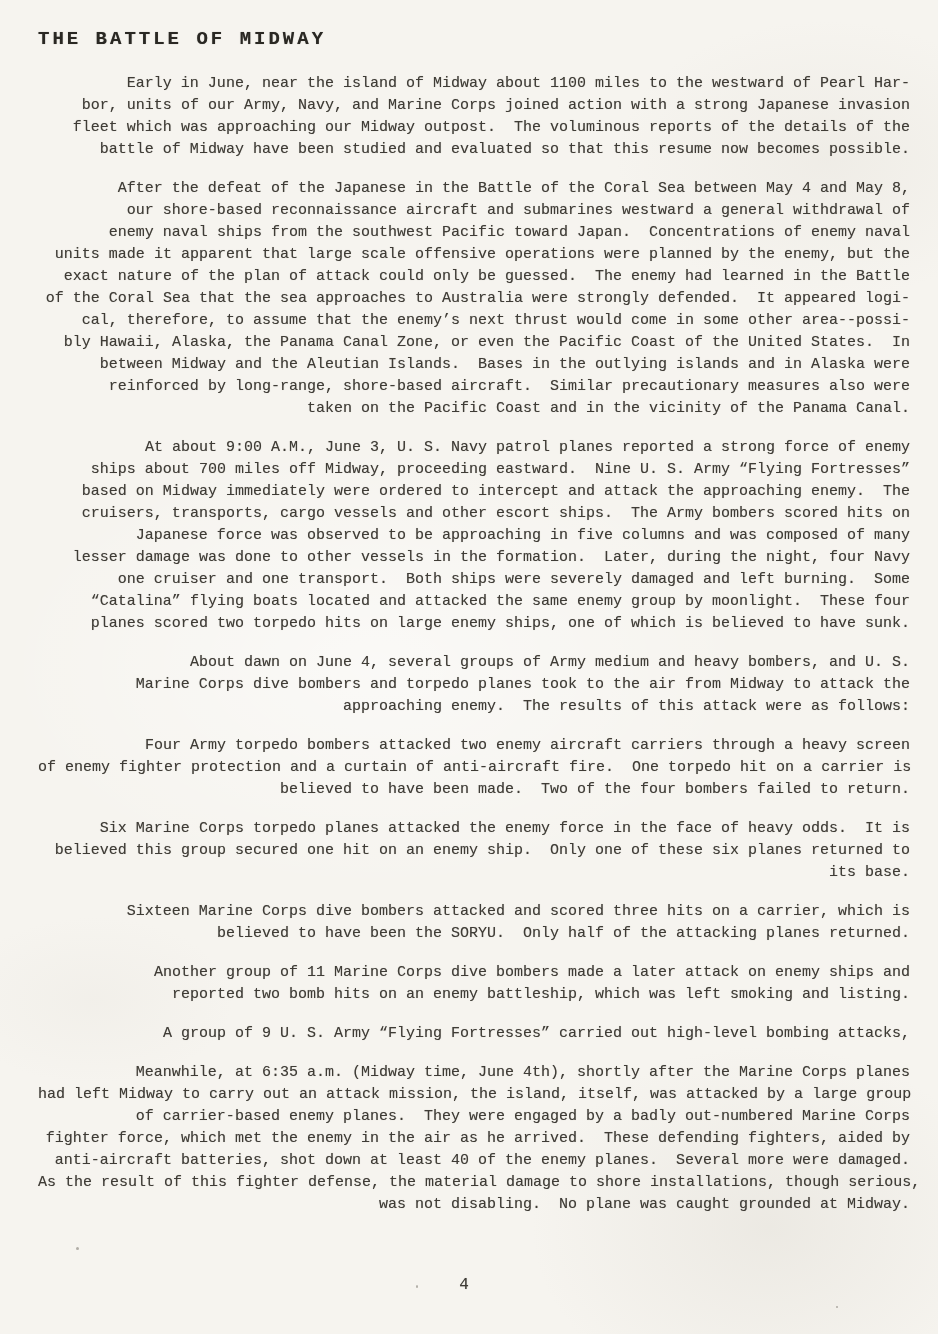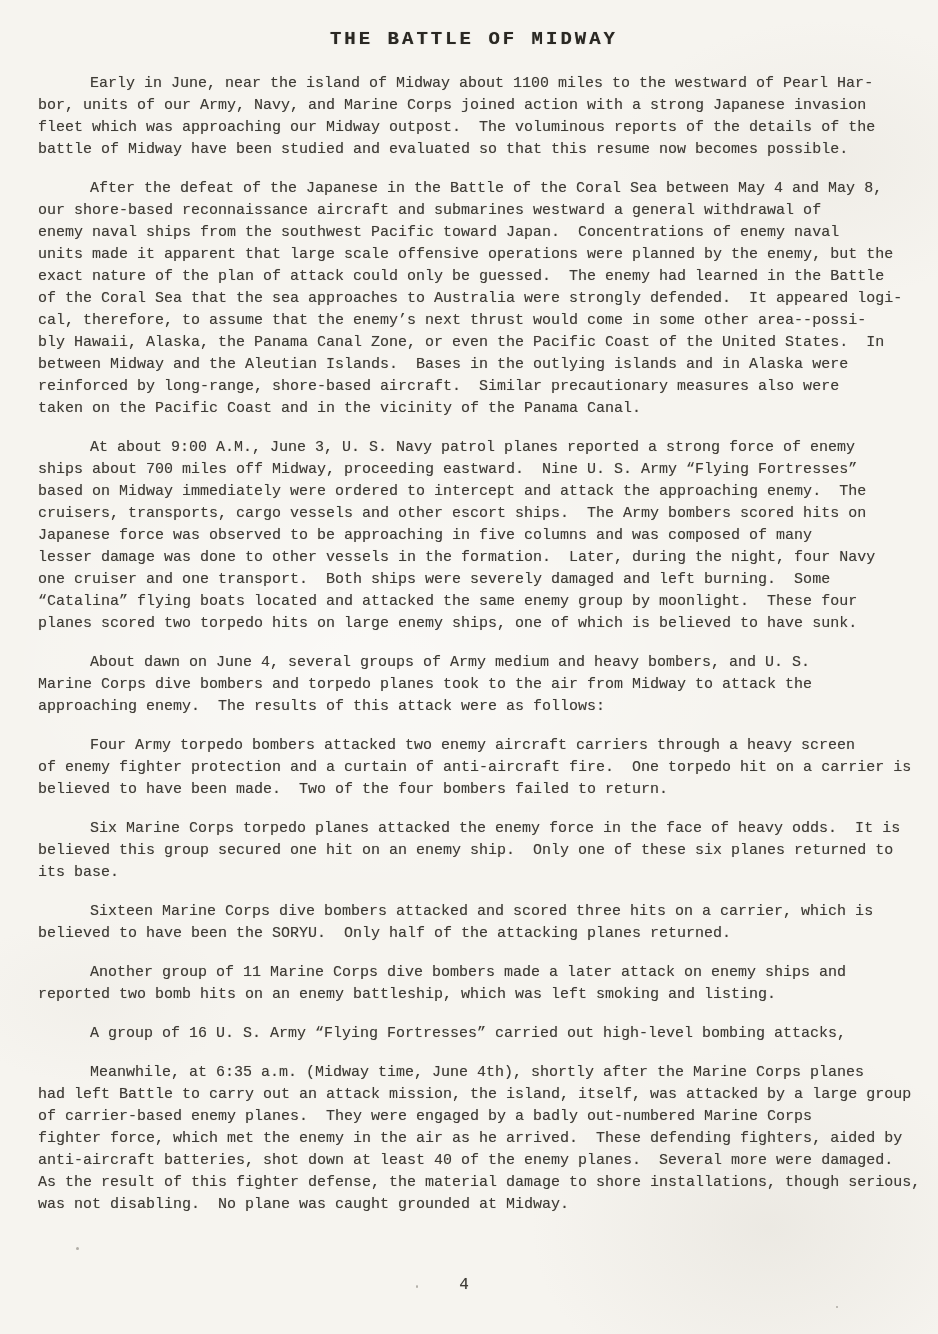--- a/index.html
+++ b/index.html
@@ -28,36 +28,37 @@
       radial-gradient(ellipse 300px 200px at 88% 12%, rgba(208,203,192,0.18), transparent 70%),
       radial-gradient(ellipse 340px 260px at 82% 92%, rgba(200,195,184,0.22), transparent 70%),
       radial-gradient(ellipse 500px 300px at 40% 50%, rgba(255,255,255,0.5), transparent 75%),
       radial-gradient(ellipse 200px 120px at 10% 75%, rgba(210,206,196,0.12), transparent 70%);
   }
   .title {
     font-size: 19px;
     font-weight: bold;
     letter-spacing: 3px;
     line-height: 22px;
-    text-align: center;
+    text-align: left;
     color: var(--title-ink);
     margin-bottom: 23px;
     text-shadow: 0 0 0.8px rgba(42,40,35,0.55);
   }
   .doc-body {
     color: var(--ink);
     font-size: 15px;
     line-height: 22px;
   }
   .para {
     margin-bottom: 17px;
   }
   .line {
     white-space: pre;
     text-shadow: 0 0 0.7px rgba(63,60,54,0.45);
+    text-align: right;
   }
   .para .line:first-child {
     text-indent: 52px;
   }
   .page-number {
     position: absolute;
     left: 0;
     right: 10px;
     top: 1276px;
     text-align: center;
@@ -128,25 +129,25 @@
       </div>
       <div class="para">
         <div class="line">Sixteen Marine Corps dive bombers attacked and scored three hits on a carrier, which is</div>
         <div class="line">believed to have been the SORYU.  Only half of the attacking planes returned.</div>
       </div>
       <div class="para">
         <div class="line">Another group of 11 Marine Corps dive bombers made a later attack on enemy ships and</div>
         <div class="line">reported two bomb hits on an enemy battleship, which was left smoking and listing.</div>
       </div>
       <div class="para">
-        <div class="line">A group of 16 U. S. Army “Flying Fortresses” carried out high-level bombing attacks,</div>
+        <div class="line">A group of 9 U. S. Army “Flying Fortresses” carried out high-level bombing attacks,</div>
       </div>
       <div class="para">
         <div class="line">Meanwhile, at 6:35 a.m. (Midway time, June 4th), shortly after the Marine Corps planes</div>
-        <div class="line">had left Battle to carry out an attack mission, the island, itself, was attacked by a large group</div>
+        <div class="line">had left Midway to carry out an attack mission, the island, itself, was attacked by a large group</div>
         <div class="line">of carrier-based enemy planes.  They were engaged by a badly out-numbered Marine Corps</div>
         <div class="line">fighter force, which met the enemy in the air as he arrived.  These defending fighters, aided by</div>
         <div class="line">anti-aircraft batteries, shot down at least 40 of the enemy planes.  Several more were damaged.</div>
         <div class="line">As the result of this fighter defense, the material damage to shore installations, though serious,</div>
         <div class="line">was not disabling.  No plane was caught grounded at Midway.</div>
       </div>
     </div>
 
   <div class="page-number">4</div>
 

